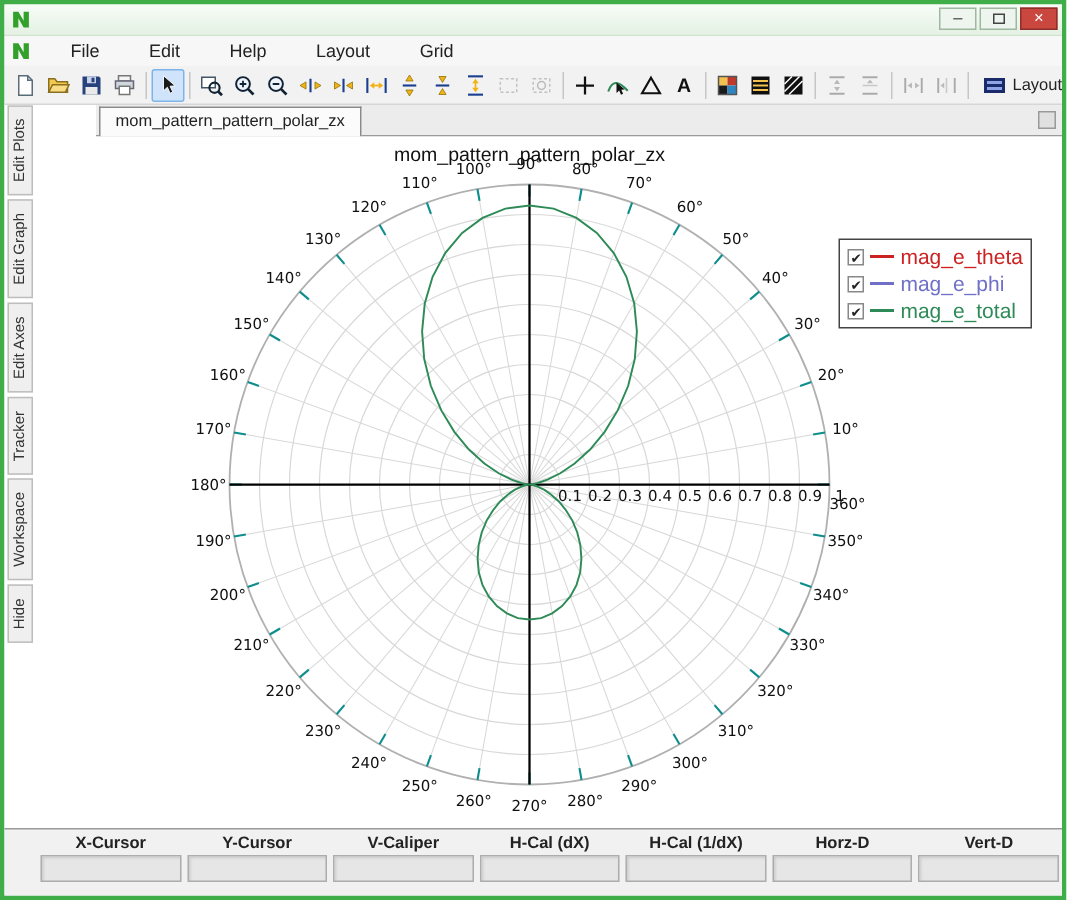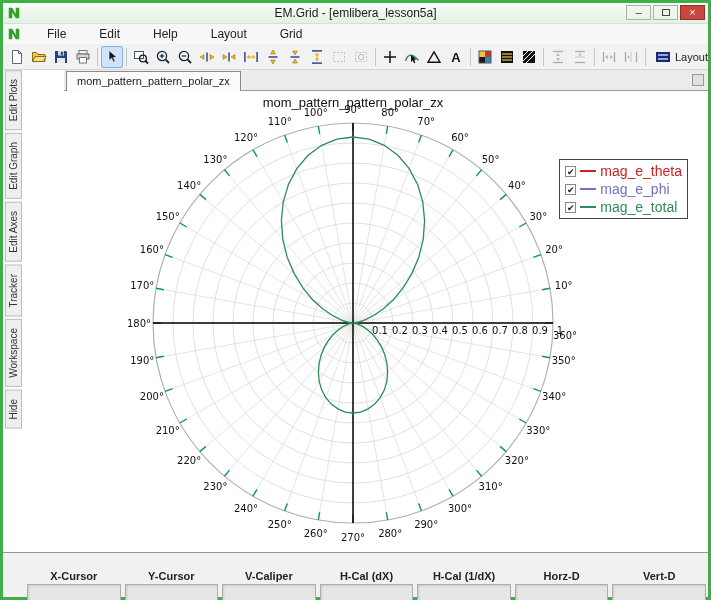--- a/index.html
+++ b/index.html
@@ -59,37 +59,36 @@
   .legend { position:absolute; top:68px; right:20px; background:#fff; border:1px solid #444;
     padding:3px 5px; display:flex; flex-direction:column; gap:2px; z-index:2; }
   .legend-row { display:flex; align-items:center; gap:4px; }
   .cb { width:11px; height:11px; border:1px solid #888; background:#fff; font-size:9px;
     line-height:10px; text-align:center; color:#222; cursor:pointer; }
   .legend-line { width:16px; height:2px; background:#888; }
   .legend-label { font-size:14px; }
 
   
   .statusbar { height:45px; background:#f1f1f1; border-top:1px solid #999; flex:0 0 auto;
-    padding-top:15px;}
+    padding-top:1px;}
   .status-labels { display:grid; grid-template-columns:22px repeat(7,1fr); height:16px; align-items:center; }
   .status-labels span { text-align:center; font-size:11px; font-weight:bold; color:#222; }
   .status-cells { display:grid; grid-template-columns:22px repeat(7,1fr); height:18px; }
   .status-cell { margin:0 2px; background:#e6e6e6; border:1px solid #adadad;
     box-shadow:inset 1px 1px 2px rgba(0,0,0,.12); }
 </style>
 </head>
 <body>
 
 <div class="window">
 
   <div class="titlebar">
     <svg width="14" height="14" viewBox="0 0 16 16">
         <path d="M2 14 L2 2 L6 2 L10 9 L10 2 L14 2 L14 14 L10 14 L6 7 L6 14 Z" fill="#33a02c"></path>
       </svg>
-    <div class="title-text">EM.Grid - [emlibera_lesson5a]</div>
     <div class="winbtns">
       <span class="wbtn">–</span>
       <span class="wbtn">
           <span class="maxbox"></span>
         </span>
       <span class="wbtn close">×</span>
     </div>
   </div>
 
   <div class="menubar">

